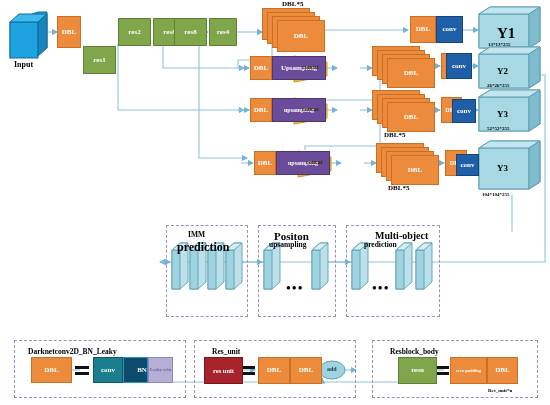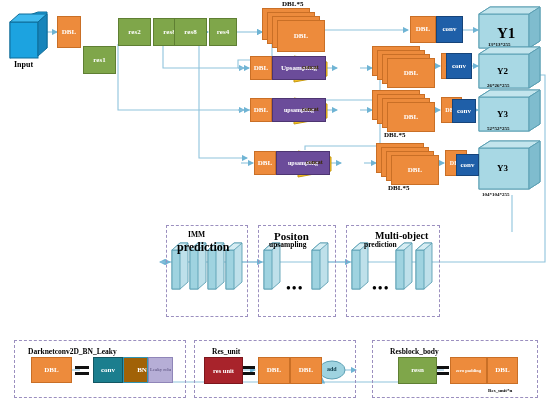--- a/index.html
+++ b/index.html
@@ -6,21 +6,21 @@
   body{width:550px;height:405px;background:#ffffff;
        font-family:"Liberation Serif",serif;overflow:hidden;position:relative;}
   #stage{position:absolute;left:0;top:0;width:550px;height:405px;}
   .node{position:absolute;box-sizing:border-box;display:flex;align-items:center;
         justify-content:center;text-align:center;color:#fff;font-weight:bold;
         line-height:1.0;border:1px solid rgba(0,0,0,.35);}
   .dbl{background:#ED8B3C;border-color:#c96f26;}
   .res{background:#7FA64A;border-color:#5f7f33;}
   .conv{background:#1F5FA8;border-color:#16447a;}
   .convteal{background:#1B7E8E;border-color:#125763;}
-  .bn{background:#a16207;border-color:#2f94b4;padding-left:13px;}
+  .bn{background:#0c4a6e;border-color:#2f94b4;padding-left:13px;}
   .leaky{background:#B6AED6;border-color:#8f85b8;color:#6d6490;}
   .ups{background:#6B4C9A;border-color:#4d3571;}
   .resunit{background:#A8232B;border-color:#7d161c;}
   .lbl{position:absolute;color:#000;font-weight:bold;white-space:nowrap;}
   .dim{position:absolute;color:#000;font-weight:bold;white-space:nowrap;}
   svg#wires{position:absolute;left:0;top:0;width:550px;height:405px;}
   .dash{position:absolute;border:1px dashed #9b8fbf;box-sizing:border-box;}
   .dashg{position:absolute;border:1px dashed #9b8fbf;box-sizing:border-box;}
   .stack{position:absolute;}
   .stack .sh{position:absolute;background:#ED8B3C;border:1px solid #c96f26;}

